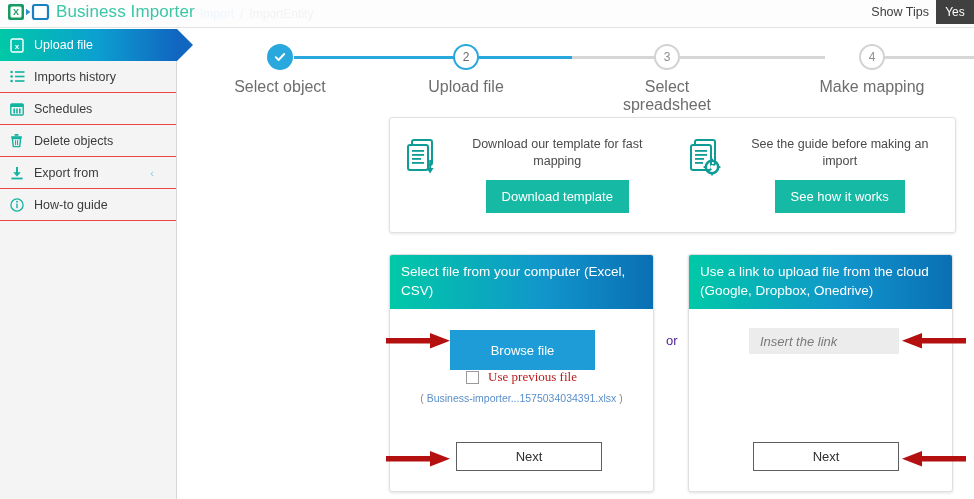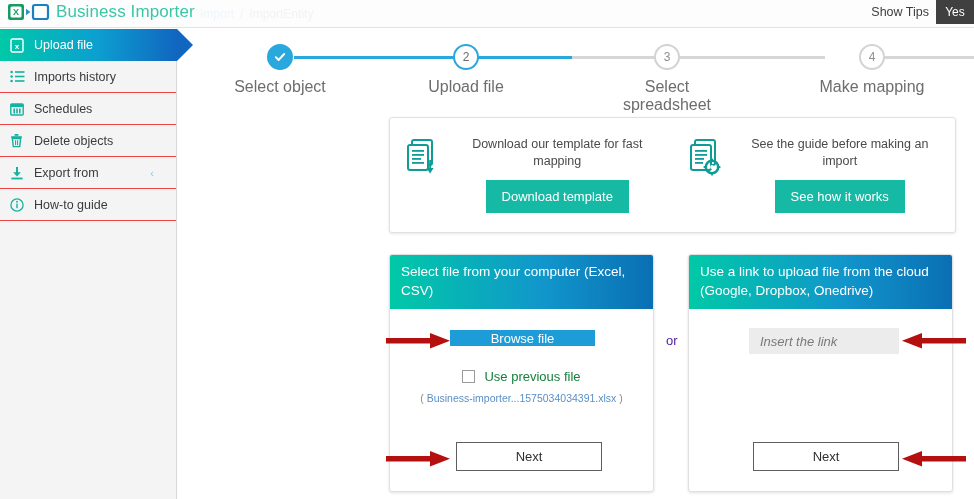--- a/index.html
+++ b/index.html
@@ -111,34 +111,34 @@
   }
   #panel-left  { left: 389px; }
   #panel-right { left: 688px; }
   .panel-head {
     height: 54px; padding: 7px 11px 0 11px; color: #ffffff; font-size: 13.5px;
     line-height: 19px;
     background: linear-gradient(90deg, #00c9a7 0%, #1196cb 58%, #0a6fb4 100%);
   }
   .panel-body { position: relative; height: 184px; }
   .browse-btn {
-    position: absolute; left: 60px; top: 21px; width: 145px; height: 16px;
+    position: absolute; left: 60px; top: 21px; width: 145px; height: 40px;
     background: #1e9cd7; color: #ffffff; font-size: 13px; border: none;
     display: flex; align-items: center; justify-content: center; cursor: pointer;
     font-family: "Liberation Sans", sans-serif;
   }
   .prev-row {
     position: absolute; left: 0; top: 60px; width: 100%;
     display: flex; align-items: center; justify-content: center; gap: 9px;
   }
   .cb {
     width: 13px; height: 13px; border: 1px solid #9a9a9a; background: #fff;
     display: inline-block; cursor: pointer;
   }
-  .prev-lbl { font-size: 13px; color: #15803d; }
+  .prev-lbl { font-size: 13px; color: #b91c1c; font-family: Liberation Serif, serif; }
   .file-line {
     position: absolute; left: 0; top: 83px; width: 100%; text-align: center;
     font-size: 10.5px; color: #8b8b8b;
   }
   .file-line .fname { color: #5b8fc9; }
   .next-btn {
     position: absolute; left: 66px; top: 133px; width: 146px; height: 29px;
     background: #ffffff; border: 1px solid #5e5e5e; color: #2f2f2f; font-size: 13px;
     display: flex; align-items: center; justify-content: center; cursor: pointer;
     font-family: "Liberation Sans", sans-serif;

